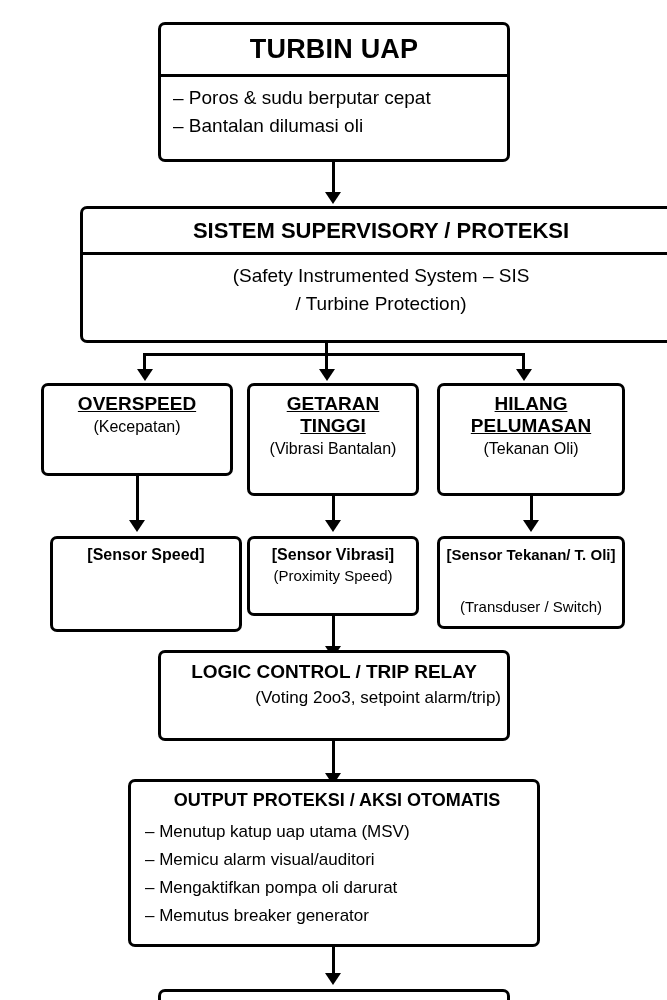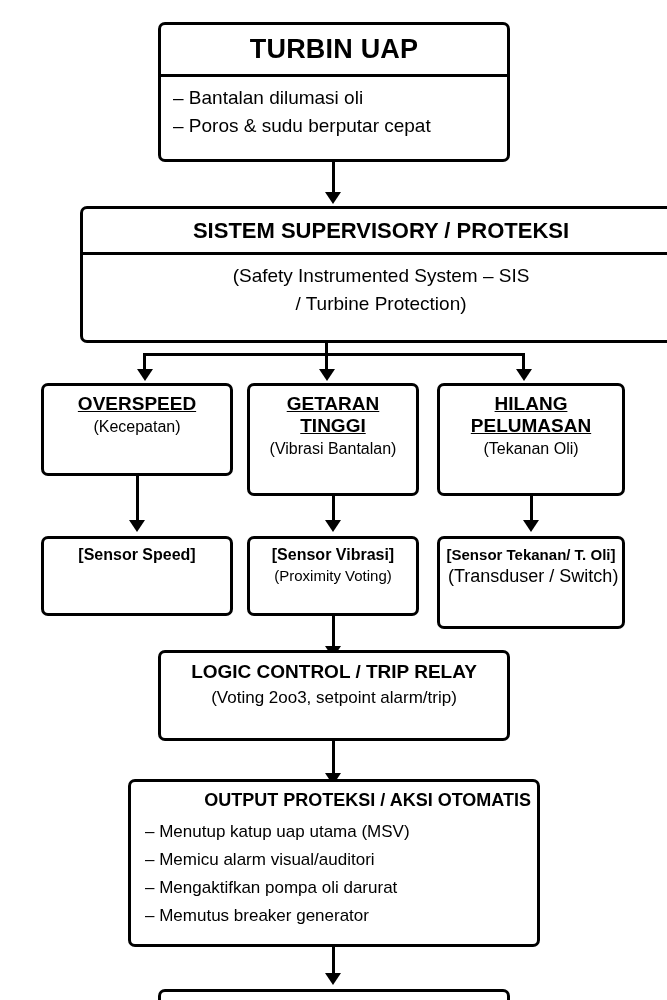--- a/index.html
+++ b/index.html
@@ -61,26 +61,26 @@
   #n-sis .title { font-size: 22px; padding-top: 9px; padding-bottom: 9px;}
   #n-sis .body { font-size: 19px; }
   #n-sis .body .line { margin: 3px 0; }
 
   .cause .title { font-size: 19px; padding: 7px 4px 1px 4px; text-decoration: underline; }
   .cause .body { font-size: 16px; padding: 1px 4px 7px 4px; }
 
   .sensor .title { font-size: 16px; padding: 7px 4px 1px 4px; }
   .sensor .body { font-size: 15px; padding: 1px 4px 7px 4px; }
   .sensor.small .title { font-size: 15px; }
-  .sensor.small .body { font-size: 18px; }
+  .sensor.small .body { font-size: 15px; margin-top: 32px; }
 
   #n-logic .title { font-size: 19px; padding: 8px 6px 2px 6px; }
-  #n-logic .body { font-size: 17px; padding: 2px 6px 9px 6px; }
-
-  #n-output .title { font-size: 18px; padding: 8px 6px 4px 12px; text-align: right; }
+  #n-logic .body { font-size: 17px; padding: 2px 6px 9px 6px; text-align: right; }
+
+  #n-output .title { font-size: 18px; padding: 8px 6px 4px 12px; text-align: center; }
   #n-output .body { font-size: 17px; padding: 0 10px 8px 14px; }
   #n-output .body .line { margin: 6px 0; }
 
   
   .arrow {
     position: absolute;
   }
   .arrow .shaft {
     position: absolute;
     background: #000;
@@ -96,22 +96,22 @@
 </style>
 </head>
 <body>
 
 <div class="canvas">
 
   <div class="node" id="n-turbin" style="left:158px; top:22px; width:352px; height:140px;">
     <div class="title">TURBIN UAP</div>
     <div class="divider"></div>
     <div class="body">
+      <div class="line">– Poros &amp; sudu berputar cepat</div>
       <div class="line">– Bantalan dilumasi oli</div>
-      <div class="line">– Poros &amp; sudu berputar cepat</div>
     </div>
   </div>
 
   <div class="arrow" style="left:325px; top:162px; width:16px; height:44px;">
     <div class="shaft" style="left:6.5px; top:0; width:3px; height:34px;"></div>
     <div class="head" style="left:0; top:30px;"></div>
   </div>
 
   <div class="node" id="n-sis" style="left:80px; top:206px; width:602px; height:137px;">
     <div class="title">SISTEM SUPERVISORY / PROTEKSI</div>
@@ -163,28 +163,28 @@
   </div>
   <div class="arrow" style="left:325px; top:496px; width:16px; height:42px;">
     <div class="shaft" style="left:6.5px; top:0; width:3px; height:28px;"></div>
     <div class="head" style="left:0; top:24px;"></div>
   </div>
   <div class="arrow" style="left:523px; top:496px; width:16px; height:42px;">
     <div class="shaft" style="left:6.5px; top:0; width:3px; height:28px;"></div>
     <div class="head" style="left:0; top:24px;"></div>
   </div>
 
-  <div class="node sensor" id="n-sensor-speed" style="left:41px; top:536px; width:192px; height:80px;">
+  <div class="node sensor" id="n-sensor-speed" style="left:50px; top:536px; width:192px; height:96px;">
     <div class="title">[Sensor Speed]</div>
   </div>
 
   <div class="node sensor" id="n-sensor-vibrasi" style="left:247px; top:536px; width:172px; height:80px;">
     <div class="title">[Sensor Vibrasi]</div>
     <div class="body center">
-      <div class="line">(Proximity Voting)</div>
+      <div class="line">(Proximity Speed)</div>
     </div>
   </div>
 
   <div class="node sensor small" id="n-sensor-tekanan" style="left:437px; top:536px; width:188px; height:93px;">
     <div class="title">[Sensor Tekanan/ T. Oli]</div>
     <div class="body center">
       <div class="line">(Transduser / Switch)</div>
     </div>
   </div>
 

